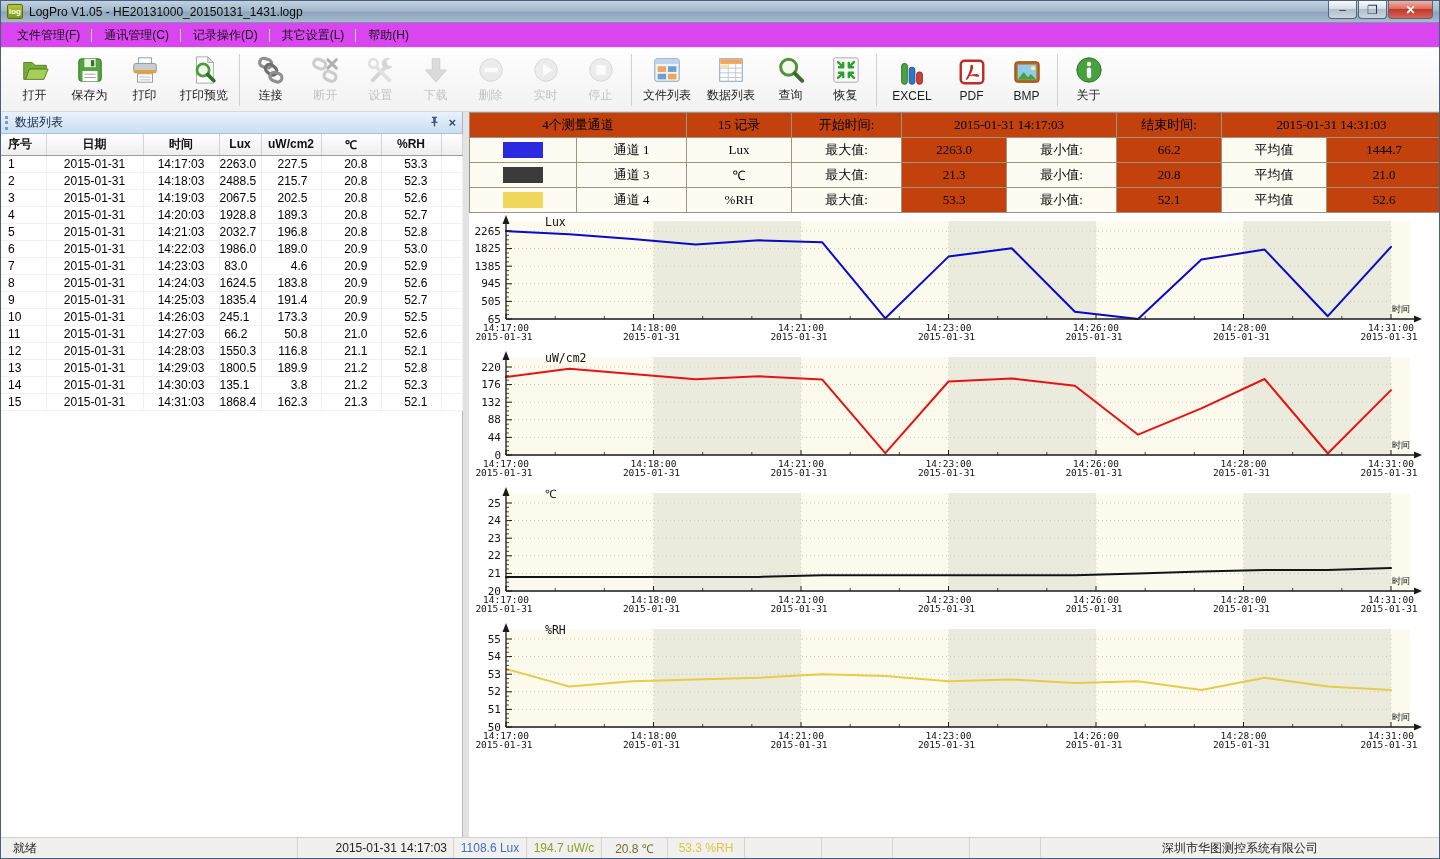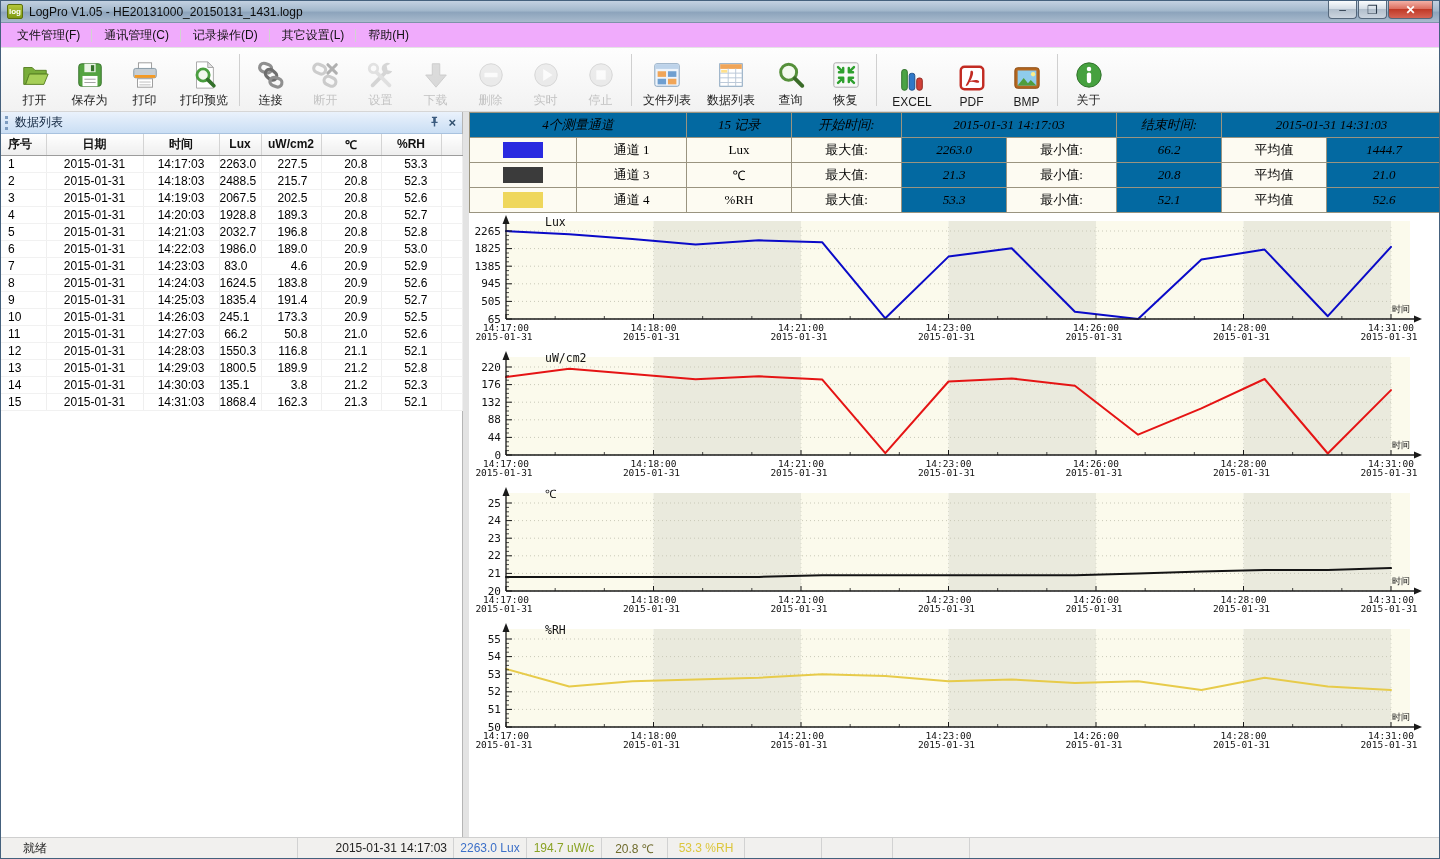--- a/index.html
+++ b/index.html
@@ -8,27 +8,27 @@
 
   
   .titlebar { height:22px; background:linear-gradient(180deg,#c3d1e1 0%,#a3b8cc 45%,#8da4bc 55%,#a8bacd 100%); display:flex; align-items:center; padding:0 6px; position:relative; border-bottom:1px solid #7e93a9; }
   .app-icon { width:16px; height:15px; background:linear-gradient(180deg,#b4c63a,#7f9a14); border:1px solid #5a6e0c; border-radius:2px; color:#fff; font-size:8px; font-weight:bold; display:flex; align-items:center; justify-content:center; }
   .wtitle { font-size:12px; color:#0c0c0c; margin-left:6px; }
   .winbtns { position:absolute; right:6px; top:0; display:flex; }
   .winbtn { width:29px; height:18px; border:1px solid #54677b; border-top:none; border-radius:0 0 4px 4px; background:linear-gradient(180deg,#fbfdfe,#d4dde6 45%,#b2bfcc 50%,#ccd5df); display:flex; align-items:center; justify-content:center; font-size:12px; line-height:10px; color:#2b3a4a; margin-left:1px; }
   .winbtn.close { width:45px; background:linear-gradient(180deg,#f3b0a6,#dc6f60 45%,#c03a28 50%,#d56354); color:#fff; font-weight:bold; }
 
   
-  .menubar { height:25px; background:#f0abfc; border-bottom:1px solid #e4e4e4; display:flex; align-items:center; padding-left:4px; }
+  .menubar { height:25px; background:#d946ef; border-bottom:1px solid #e4e4e4; display:flex; align-items:center; padding-left:4px; }
   .menu-item { font-size:12px; color:#111; padding:4px 12px; position:relative; cursor:default; }
   .menu-item:not(:last-child)::after { content:""; position:absolute; right:0; top:6px; height:13px; width:1px; background:#d2d2d2; }
 
   
   .toolbar { height:64px; background:linear-gradient(180deg,#fefefe,#f2f2f2); border-bottom:1px solid #d6d6d6; display:flex; align-items:center; padding-left:6px; }
-  .tbtn { width:55px; height:58px; display:flex; flex-direction:column; align-items:center; justify-content:flex-end; gap:2px; font-size:12px; color:#1c1c1c; border-radius:3px; }
+  .tbtn { width:55px; height:58px; display:flex; flex-direction:column; align-items:center; justify-content:center; gap:2px; font-size:12px; color:#1c1c1c; border-radius:3px; }
   .tbtn.wide { width:64px; }
   .tbtn .ticon svg { display:block; }
   .tbtn.disabled { opacity:.42; filter:grayscale(1); color:#7c7c7c; }
   .tsep { width:1px; height:52px; background:#d0d0d0; margin:0 3px; }
 
   
   .main { position:absolute; top:111px; left:0; right:0; bottom:21px; background:#e3e3e3; }
   .left-panel { position:absolute; left:0; top:0; width:462px; bottom:0; background:#fff; border-right:1px solid #b5b5b5; }
   .splitter { position:absolute; left:462px; top:0; width:6px; bottom:0; background:#e3e3e3; }
   .panel-caption { height:22px; background:linear-gradient(180deg,#eaf2fc,#cadef4); border-bottom:1px solid #a8c2df; display:flex; align-items:center; padding:0 6px 0 4px; font-size:12px; color:#10253f; }
@@ -39,30 +39,30 @@
   table.data-table { width:462px; border-collapse:collapse; table-layout:fixed; font-size:12px; }
   table.data-table th { height:21px; background:linear-gradient(180deg,#ffffff,#eeeeee); border-right:1px solid #d4d4d4; border-bottom:1px solid #9c9c9c; font-weight:bold; color:#111; }
   table.data-table td { height:17px; border-bottom:1px solid #f1f1f1; border-right:1px solid #efefef; color:#000; white-space:nowrap; overflow:hidden; }
   .al { text-align:left; padding-left:7px; } .ac { text-align:center; } .ar { text-align:right; padding-right:13px; }
 
   .right-panel { position:absolute; left:468px; top:0; right:0; bottom:0; background:#fff; overflow:hidden; }
   .chart-main-title { height:48px; display:flex; align-items:center; justify-content:center; font-family:"Liberation Serif",serif; font-size:17px; color:#000; }
 
   table.summary { width:972px; border-collapse:collapse; table-layout:fixed; font-family:"Liberation Serif",serif; font-size:13px; text-align:center; color:#000; }
   table.summary td { border:1px solid #9a9480; height:25px; overflow:hidden; white-space:nowrap; }
-  td.cream { background:#0369a1;font-style:italic; } td.light { background:#fdfbf2; }
+  td.cream { background:#c2410c; } td.light { background:#fdfbf2; }
   .swatch { width:40px; height:16px; margin:0 auto; }
 
   #charts { margin-top:2px; }
   .chart { height:136px; } .chart svg { display:block; }
 
   
   .statusbar { position:absolute; bottom:0; left:0; right:0; height:21px; background:#f1f0ee; border-top:1px solid #cfcfcf; display:flex; font-size:12px; color:#222; }
   .sseg { height:100%; display:flex; align-items:center; justify-content:center; border-left:1px solid #d2d2d2; overflow:hidden; white-space:nowrap; }
-  .sseg.first { border-left:none; justify-content:flex-start; padding-left:22px; }
+  .sseg.first { border-left:none; justify-content:flex-start; padding-left:12px; }
   .sseg.right { justify-content:flex-end; padding-right:6px; }
 </style>
 </head>
 <body>
 
 <div class="window">
   <div class="titlebar">
     <span class="app-icon">log</span>
     <span class="wtitle">LogPro V1.05 - HE20131000_20150131_1431.logp</span>
     <div class="winbtns">
@@ -906,22 +906,23 @@
               <text x="932" y="97" text-anchor="middle" font-size="9" font-family="Liberation Serif, serif" fill="#111">时间</text>
             </svg>
           </div>
         </div>
     </div>
   </div>
 
   <div class="statusbar" id="statusbar">
       <div class="sseg first" style="width: 296px;">就绪</div>
       <div class="sseg right" style="width: 156px;">2015-01-31 14:17:03</div>
-      <div class="sseg " style="width: 73px; color: rgb(60, 111, 200);">2263.0 Lux</div>
+      <div class="sseg " style="width: 73px; color: rgb(60, 111, 200);">1108.6 Lux</div>
       <div class="sseg " style="width: 75px; color: rgb(138, 162, 36);">194.7 uW/c</div>
       <div class="sseg " style="width: 66px; color: rgb(111, 107, 44);">20.8 ℃</div>
       <div class="sseg " style="width: 77px; color: rgb(220, 198, 60);">53.3 %RH</div>
       <div class="sseg " style="width: 77px;"></div>
       <div class="sseg " style="width: 71px;"></div>
       <div class="sseg " style="width: 77px;"></div>
       <div class="sseg " style="width: 71px;"></div>
+      <div class="sseg " style="flex: 1 1 0%;">深圳市华图测控系统有限公司</div>
     </div>
 </div>
 
 </body></html>

